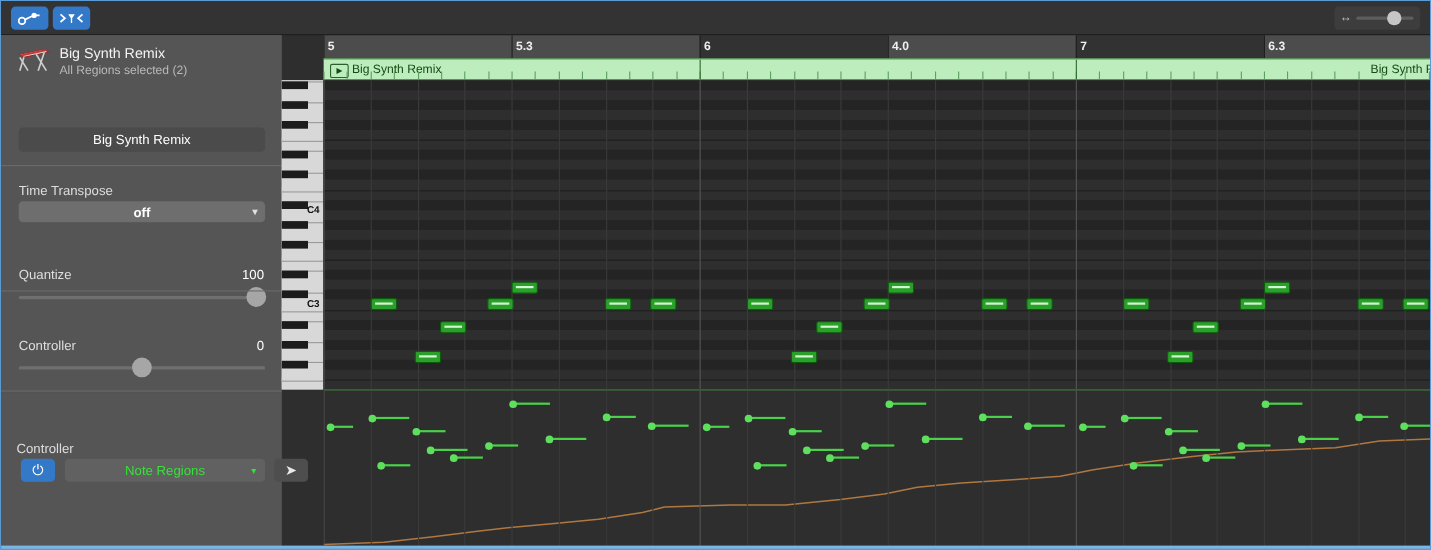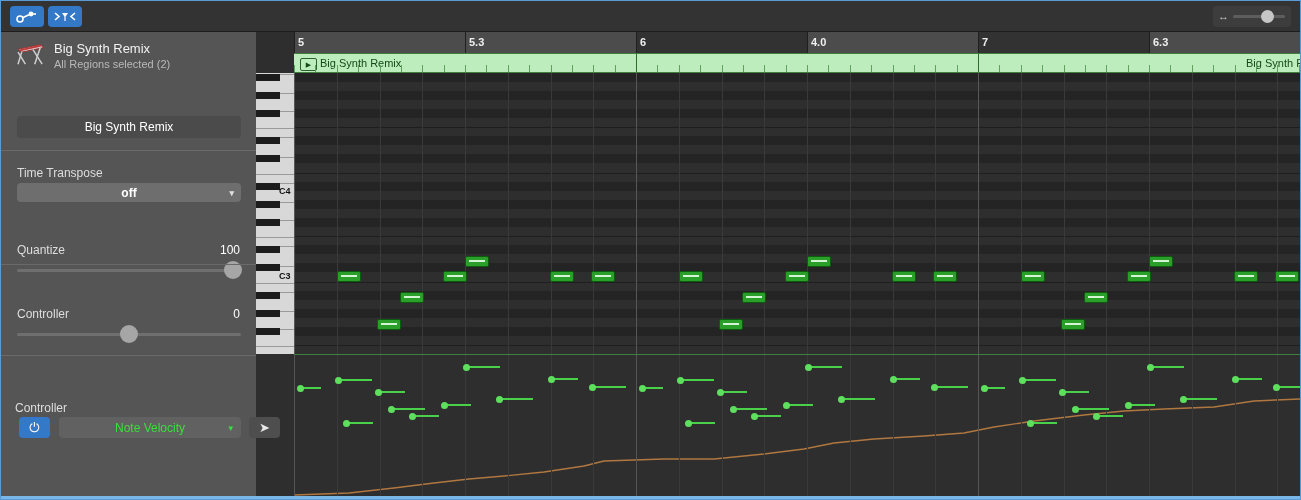--- a/index.html
+++ b/index.html
@@ -285,21 +285,21 @@
       <div class="slider-track" id="tr-track"></div>
       <div class="slider-knob" id="tr-knob"></div>
 
       <div class="divider" id="div3"></div>
     </div>
 
     <div id="insp-ctrl">
       <div id="ctrl-label">Controller</div>
       <div id="ctrl-power">⏻</div>
       <div id="ctrl-select">
-        <span>Note Velocity</span>
+        <span>Note Regions</span>
         <span id="ctrl-arrows">▾</span>
       </div>
       <div id="ctrl-send">➤</div>
     </div>
   </div>
 
   <div id="keyboard">
       <div class="wkey" style="top: 269.848px; height: 13.6245px;"></div>
       <div class="wkey" style="top: 260.765px; height: 13.6245px;"></div>
       <div class="wkey" style="top: 241.69px; height: 15.4411px;"></div>

